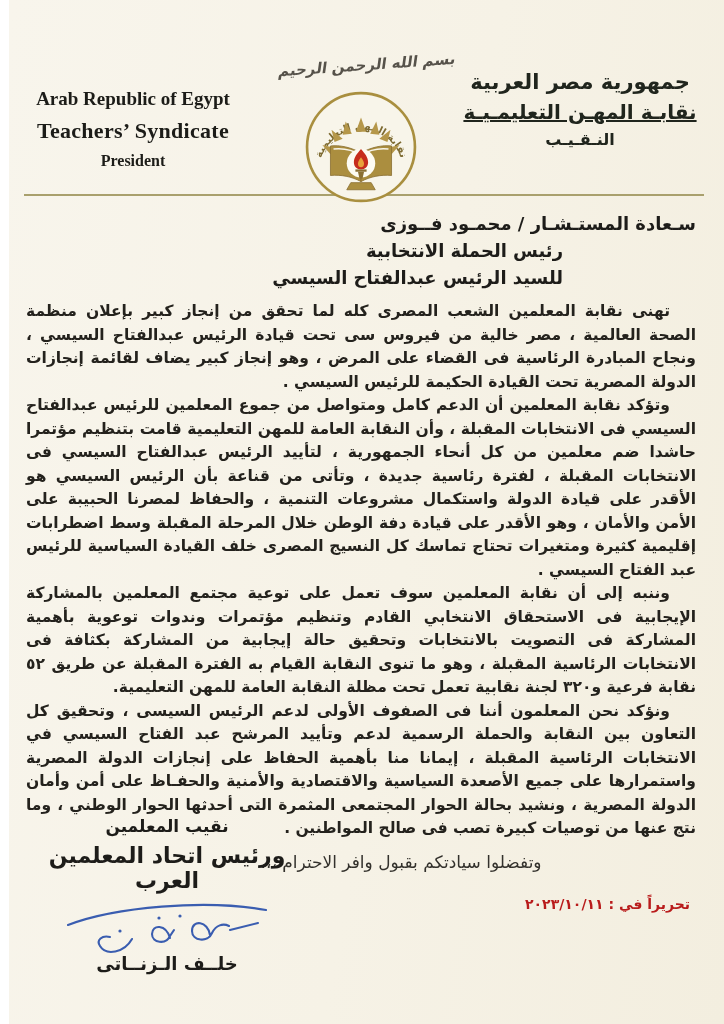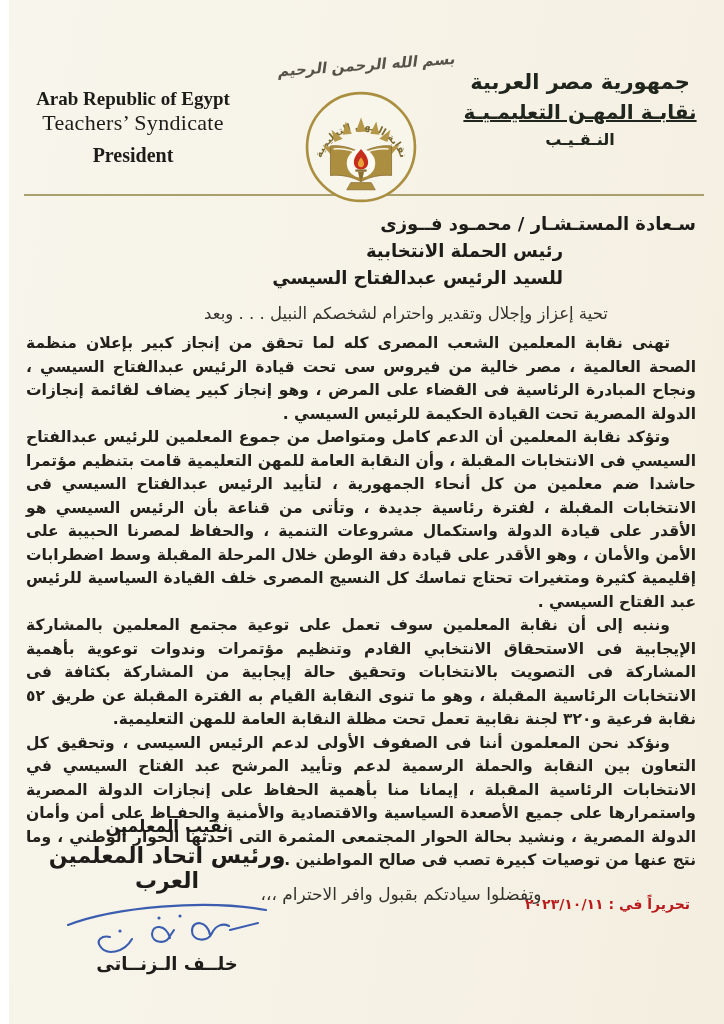--- a/index.html
+++ b/index.html
@@ -11,22 +11,22 @@
   .paper{
     position:absolute;left:9px;top:0;width:715px;height:1024px;
     background:linear-gradient(100deg,#f8f5ec 0%,#f6f2e6 55%,#f3eedf 100%);
   }
   
   .hdr-en{
     position:absolute;left:26px;top:88px;width:214px;text-align:center;
     font-family:"Liberation Serif","DejaVu Serif",serif;color:#1c1c18;
   }
   .hdr-en .l1{font-size:19px;font-weight:700;font-family:Liberation Serif, serif;}
-  .hdr-en .l2{font-size:22px;font-weight:400;margin-top:0;letter-spacing:.3px;}
-  .hdr-en .l3{font-size:20px;font-weight:700;margin-top:8px;}
+  .hdr-en .l2{font-size:22px;font-weight:700;margin-top:8px;letter-spacing:.3px;}
+  .hdr-en .l3{font-size:16px;font-weight:700;margin-top:8px;}
   .bismillah{
     position:absolute;left:272px;top:56px;width:190px;text-align:center;
     font-size:15px;font-weight:700;color:#56524a;
     transform:rotate(-4deg) skewX(-12deg);
     direction:rtl;white-space:nowrap;
   }
   .hdr-ar{
     position:absolute;right:24px;top:70px;width:240px;text-align:center;
     direction:rtl;color:#20251d;font-weight:700;
   }
@@ -120,21 +120,20 @@
   </g>
 </svg>
 
 <div class="content">
   <div class="addressee">
     <div>سـعادة المستـشـار / محمـود فــوزى</div>
     <div class="addr-sub">رئيس الحملة الانتخابية</div>
     <div class="addr-sub">للسيد الرئيس عبدالفتاح السيسي</div>
   </div>
 
-  <div class="salutation">تحية إعزاز وإجلال وتقدير واحترام لشخصكم النبيل . . . وبعد</div>
 
   <div class="body-text">
     <p>تهنى نقابة المعلمين الشعب المصرى كله لما تحقق من إنجاز كبير بإعلان منظمة الصحة العالمية ، مصر خالية من فيروس سى تحت قيادة الرئيس عبدالفتاح السيسي ، ونجاح المبادرة الرئاسية فى القضاء على المرض ، وهو إنجاز كبير يضاف لقائمة إنجازات الدولة المصرية تحت القيادة الحكيمة للرئيس السيسي .</p>
     <p>وتؤكد نقابة المعلمين أن الدعم كامل ومتواصل من جموع المعلمين للرئيس عبدالفتاح السيسي فى الانتخابات المقبلة ، وأن النقابة العامة للمهن التعليمية قامت بتنظيم مؤتمرا حاشدا ضم معلمين من كل أنحاء الجمهورية ، لتأييد الرئيس عبدالفتاح السيسي فى الانتخابات المقبلة ، لفترة رئاسية جديدة ، وتأتى من قناعة بأن الرئيس السيسي هو الأقدر على قيادة الدولة واستكمال مشروعات التنمية ، والحفاظ لمصرنا الحبيبة على الأمن والأمان ، وهو الأقدر على قيادة دفة الوطن خلال المرحلة المقبلة وسط اضطرابات إقليمية كثيرة ومتغيرات تحتاج تماسك كل النسيج المصرى خلف القيادة السياسية للرئيس عبد الفتاح السيسي .</p>
     <p>وننبه إلى أن نقابة المعلمين سوف تعمل على توعية مجتمع المعلمين بالمشاركة الإيجابية فى الاستحقاق الانتخابي القادم وتنظيم مؤتمرات وندوات توعوية بأهمية المشاركة فى التصويت بالانتخابات وتحقيق حالة إيجابية من المشاركة بكثافة فى الانتخابات الرئاسية المقبلة ، وهو ما تنوى النقابة القيام به الفترة المقبلة عن طريق ٥٢ نقابة فرعية و٣٢٠ لجنة نقابية تعمل تحت مظلة النقابة العامة للمهن التعليمية.</p>
     <p>ونؤكد نحن المعلمون أننا فى الصفوف الأولى لدعم الرئيس السيسى ، وتحقيق كل التعاون بين النقابة والحملة الرسمية لدعم وتأييد المرشح عبد الفتاح السيسي في الانتخابات الرئاسية المقبلة ، إيمانا منا بأهمية الحفاظ على إنجازات الدولة المصرية واستمرارها على جميع الأصعدة السياسية والاقتصادية والأمنية والحفـاظ على أمن وأمان الدولة المصرية ، ونشيد بحالة الحوار المجتمعى المثمرة التى أحدثها الحوار الوطني ، وما نتج عنها من توصيات كبيرة تصب فى صالح المواطنين .</p>
   </div>
 
   <div class="closing">وتفضلوا سيادتكم بقبول وافر الاحترام ،،،</div>
 </div>

